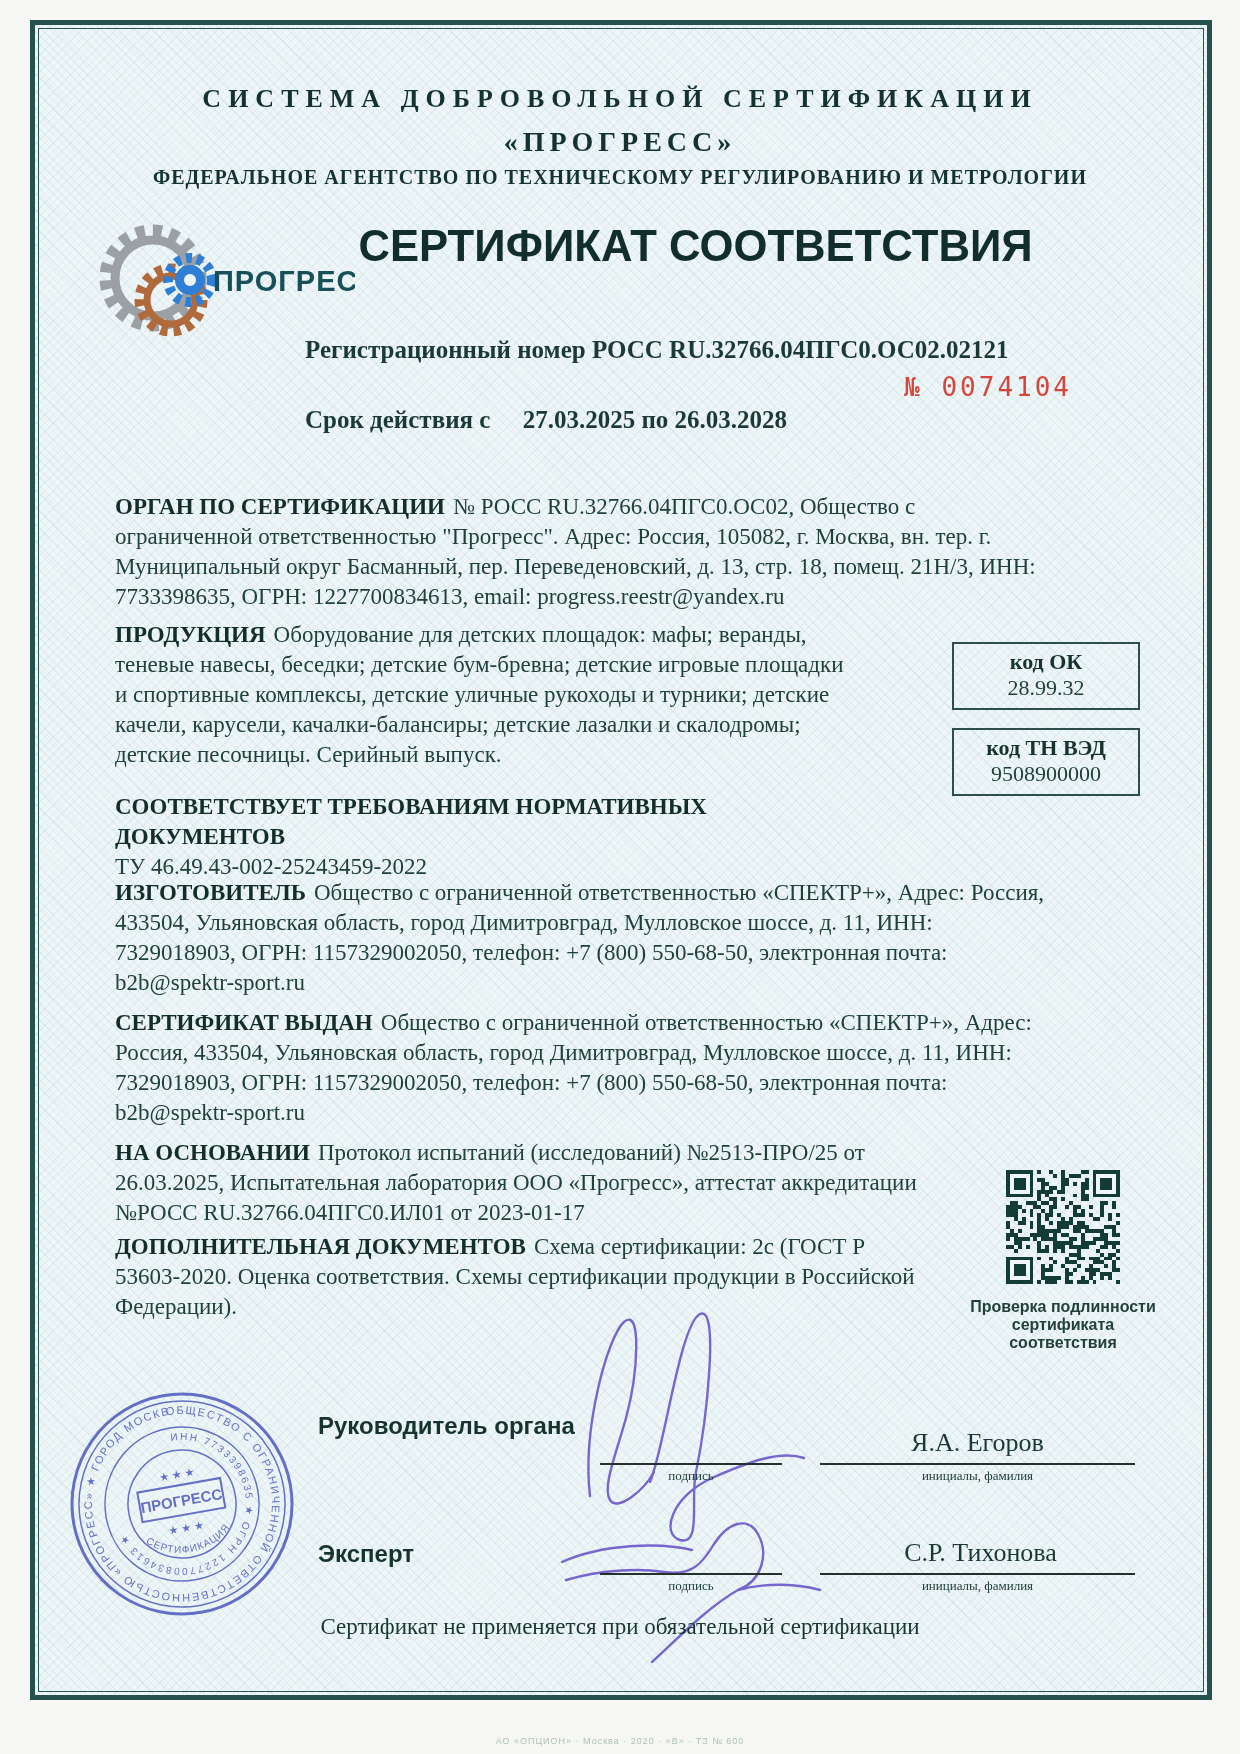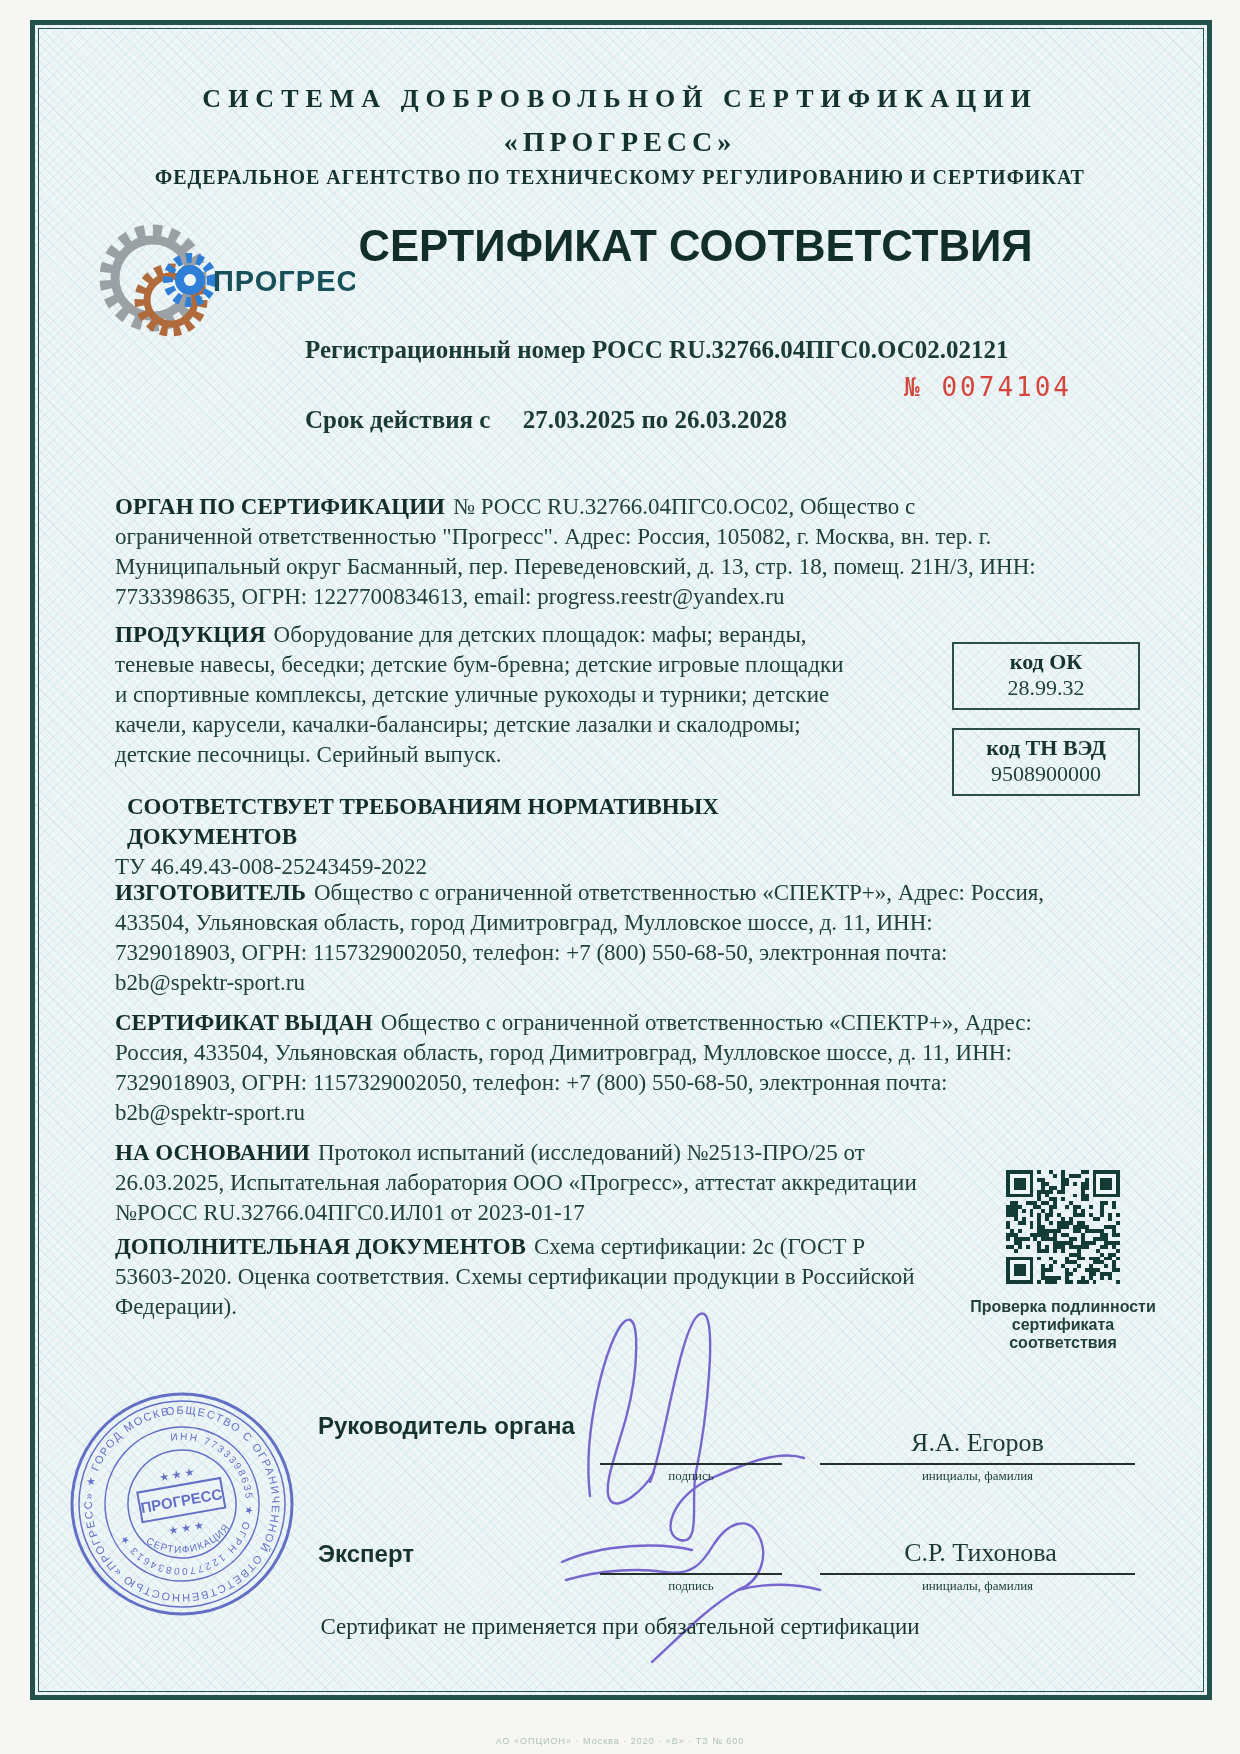--- a/index.html
+++ b/index.html
@@ -31,21 +31,21 @@
   }
   .reg{position:absolute;left:305px;top:336px;font-size:25px;font-weight:bold;color:#1b3a35;white-space:nowrap;}
   .formnum{
     position:absolute;right:168px;top:372px;
     font-family:"DejaVu Sans Mono",monospace;font-size:26px;color:#d4453c;letter-spacing:3px;
   }
   .validity{position:absolute;left:305px;top:406px;font-size:25px;font-weight:bold;color:#1b3a35;white-space:nowrap;}
   .validity .dates{margin-left:26px;}
   .sec{position:absolute;left:115px;width:930px;font-size:23px;line-height:30px;color:#20403a;}
   .sec .lbl{font-weight:bold;color:#132e29;margin-right:8px;}
-  .sec .lblblk{font-weight:bold;color:#132e29;display:block;width:690px;margin-left:12px;}
+  .sec .lblblk{font-weight:bold;color:#132e29;display:block;width:690px;}
   #sec-organ{top:492px;}
   #sec-prod{top:620px;width:745px;}
   #sec-conf{top:792px;}
   #sec-manu{top:878px;}
   #sec-issued{top:1008px;}
   #sec-basis{top:1138px;width:810px;}
   #sec-add{top:1232px;width:810px;}
   .codebox{
     position:absolute;left:952px;width:184px;border:2px solid #2c4f4a;
     text-align:center;padding:5px 0 7px;
@@ -95,21 +95,21 @@
 </style>
 </head>
 <body>
 
 <div class="frame">
   <div class="frame-inner"></div>
 </div>
 
 <div class="hdr" id="h1">СИСТЕМА ДОБРОВОЛЬНОЙ СЕРТИФИКАЦИИ</div>
 <div class="hdr" id="h2">«ПРОГРЕСС»</div>
-<div class="hdr" id="h3">ФЕДЕРАЛЬНОЕ АГЕНТСТВО ПО ТЕХНИЧЕСКОМУ РЕГУЛИРОВАНИЮ И СЕРТИФИКАТ</div>
+<div class="hdr" id="h3">ФЕДЕРАЛЬНОЕ АГЕНТСТВО ПО ТЕХНИЧЕСКОМУ РЕГУЛИРОВАНИЮ И МЕТРОЛОГИИ</div>
 
 <div class="logo">
   <svg width="260" height="150" viewBox="0 0 260 150">
     <g fill="none">
       <circle cx="58" cy="66" r="47" stroke="#9aa0a4" stroke-width="13" stroke-dasharray="9 8"></circle>
       <circle cx="58" cy="66" r="38" stroke="#9aa0a4" stroke-width="9"></circle>
       <circle cx="76" cy="88" r="31" stroke="#b06a3c" stroke-width="11" stroke-dasharray="7 6"></circle>
       <circle cx="76" cy="88" r="24" stroke="#b06a3c" stroke-width="7"></circle>
       <circle cx="95" cy="68" r="22" stroke="#2f7fd6" stroke-width="10" stroke-dasharray="6 5"></circle>
       <circle cx="95" cy="68" r="15" fill="#2f7fd6"></circle>
@@ -146,21 +146,21 @@
   <span class="cv">28.99.32</span>
 </div>
 
 <div class="codebox" id="box-tn">
   <span class="cl">код ТН ВЭД</span>
   <span class="cv">9508900000</span>
 </div>
 
 <div class="sec" id="sec-conf">
   <span class="lblblk">СООТВЕТСТВУЕТ ТРЕБОВАНИЯМ НОРМАТИВНЫХ ДОКУМЕНТОВ</span>
-  <span>ТУ 46.49.43-008-25243459-2022</span>
+  <span>ТУ 46.49.43-002-25243459-2022</span>
 </div>
 
 <div class="sec" id="sec-manu">
   <span class="lbl">ИЗГОТОВИТЕЛЬ</span><span>Общество с ограниченной ответственностью «СПЕКТР+», Адрес: Россия, 433504, Ульяновская область, город Димитровград, Мулловское шоссе, д. 11, ИНН: 7329018903, ОГРН: 1157329002050, телефон: +7 (800) 550-68-50, электронная почта: b2b@spektr-sport.ru</span>
 </div>
 
 <div class="sec" id="sec-issued">
   <span class="lbl">СЕРТИФИКАТ ВЫДАН</span><span>Общество с ограниченной ответственностью «СПЕКТР+», Адрес: Россия, 433504, Ульяновская область, город Димитровград, Мулловское шоссе, д. 11, ИНН: 7329018903, ОГРН: 1157329002050, телефон: +7 (800) 550-68-50, электронная почта: b2b@spektr-sport.ru</span>
 </div>
 

